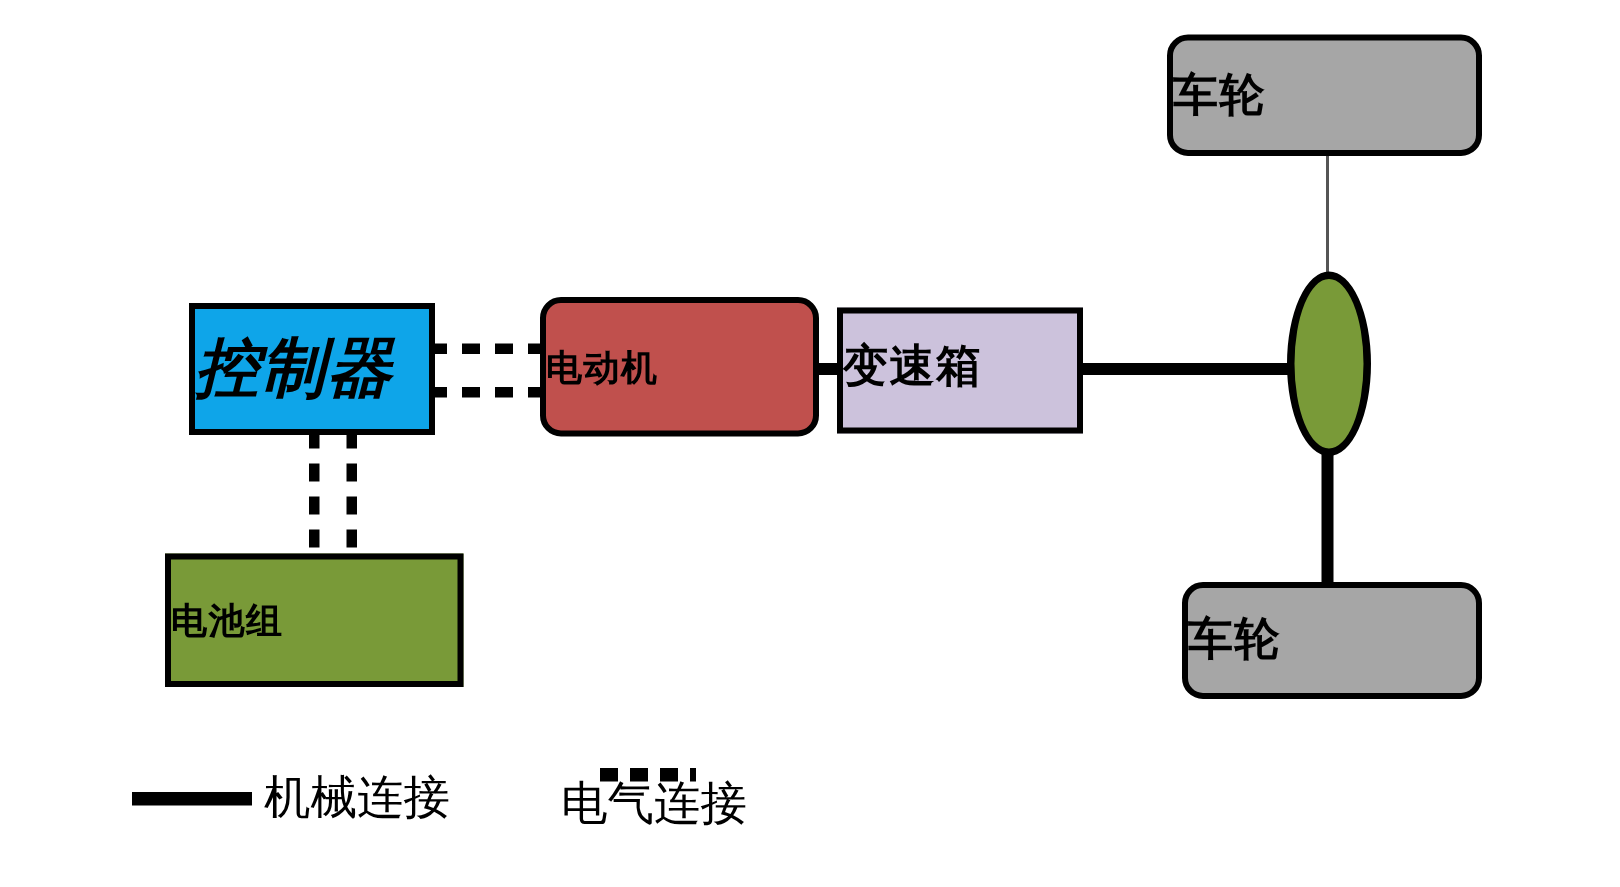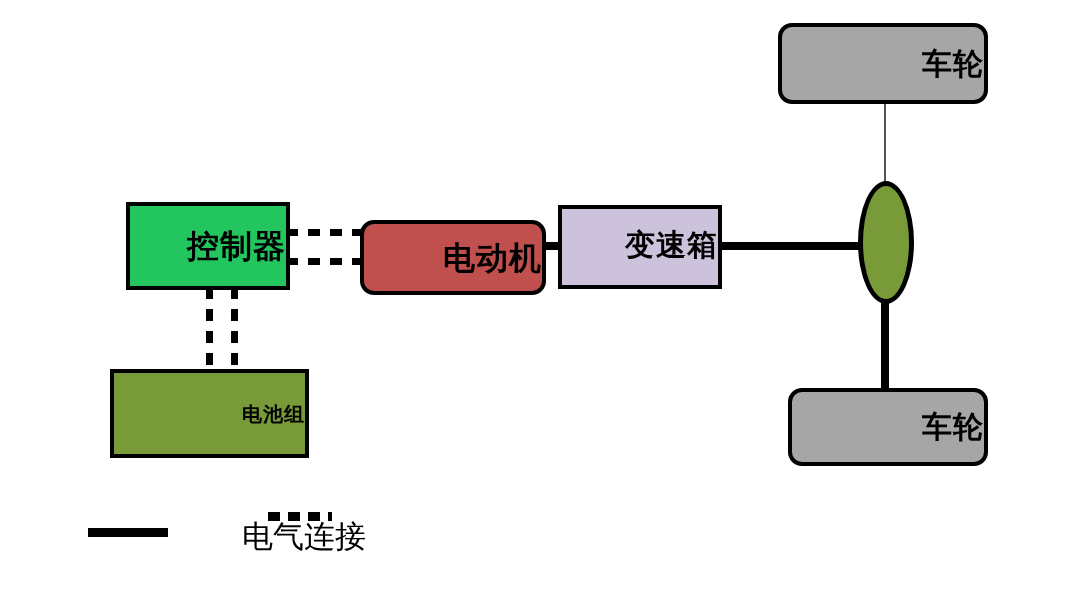--- a/index.html
+++ b/index.html
@@ -15,66 +15,66 @@
     width: 1080px;
     height: 591px;
     background: #ffffff;
     overflow: hidden;
   }
   .node {
     position: absolute;
     box-sizing: border-box;
     display: flex;
     align-items: center;
-    justify-content: flex-end;
+    justify-content: flex-start;
     border: 4px solid #000000;
     color: #000000;
     font-weight: 700;
     letter-spacing: 1px;
     z-index: 5;
   }
   .node-label {
     display: block;
     line-height: 1;
     white-space: nowrap;
   }
   #node-controller {
     left: 126px;
     top: 202px;
     width: 164px;
     height: 88px;
-    background: #22c55e;
-    font-size: 32px;
+    background: #0ea5e9;
+    font-size: 43px;
+    font-style: italic;
   }
   #node-motor {
     left: 360px;
     top: 198px;
     width: 186px;
-    height: 75px;
+    height: 93px;
     background: #C0504D;
     border-radius: 14px;
-    font-size: 32px;
-    margin-top: 22px;
+    font-size: 24px;
   }
   #node-transmission {
     left: 558px;
     top: 205px;
     width: 164px;
     height: 84px;
     background: #CCC2DC;
     font-size: 30px;
     font-family: Liberation Mono, monospace;
   }
   #node-battery {
     left: 110px;
     top: 369px;
     width: 199px;
     height: 89px;
     background: #799A38;
-    font-size: 20px;
+    font-size: 24px;
   }
   #node-wheel-front {
     left: 778px;
     top: 23px;
     width: 210px;
     height: 81px;
     background: #A6A6A6;
     border-radius: 14px;
     font-size: 30px;
   }
@@ -256,20 +256,21 @@
     <span class="node-label">车轮</span>
   </div>
 
   <div class="node" id="node-wheel-rear">
     <span class="node-label">车轮</span>
   </div>
 
   <div id="legend">
     <div class="legend-item" id="legend-item-mechanical">
       <span class="legend-swatch-solid"></span>
+      <span class="legend-text">机械连接</span>
     </div>
     <div class="legend-item" id="legend-item-electrical">
       <span class="legend-swatch-dashed"></span>
       <span class="legend-text">电气连接</span>
     </div>
   </div>
 
 </div>
 
 </body></html>

